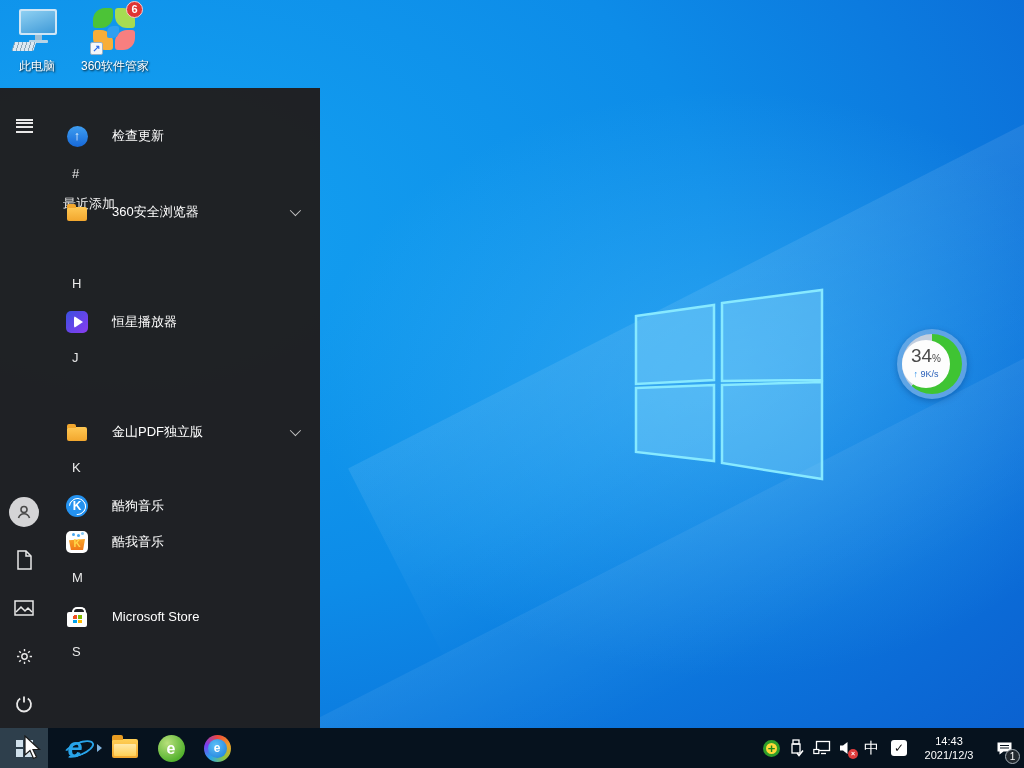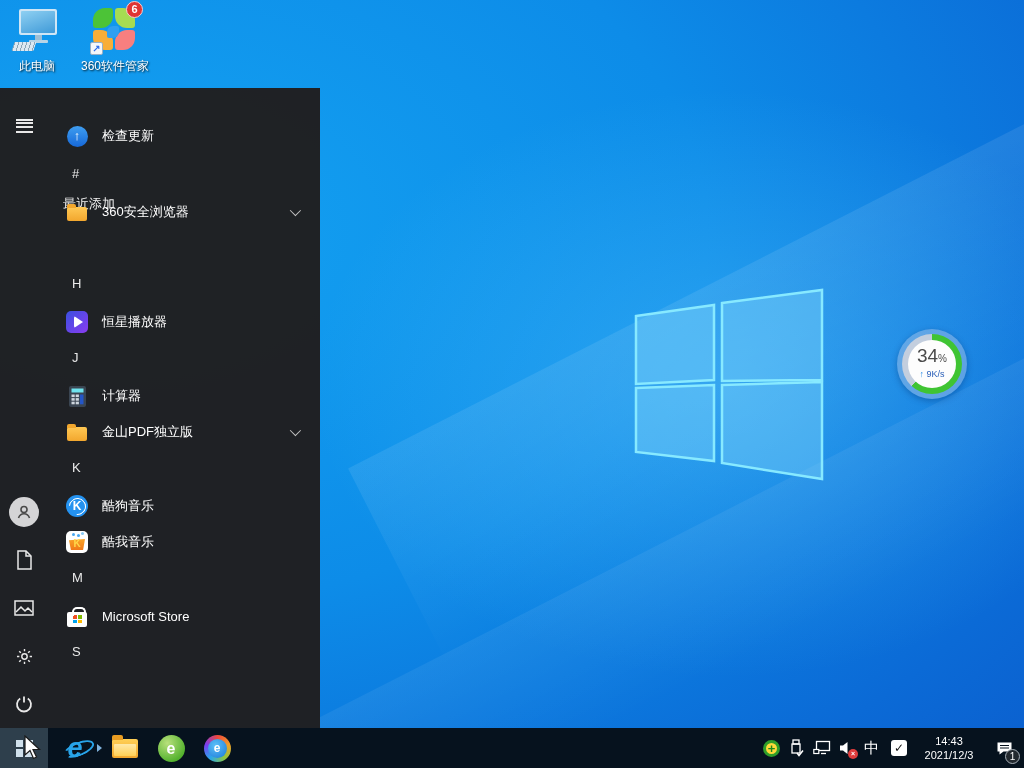--- a/index.html
+++ b/index.html
@@ -44,38 +44,38 @@
                color:#fff; font-size:11px; font-weight:bold; line-height:14px; text-align:center; }
   .shortcut-ovl { position:absolute; left:-1px; bottom:-1px; width:13px; height:13px; background:#f4f7fa; border:1px solid #9ab0c4; border-radius:2px;
                   color:#2a6ae8; font-size:10px; font-weight:bold; line-height:11px; text-align:center; }
 
   
   #net-widget { position:absolute; left:897px; top:329px; width:70px; height:70px; border-radius:50%;
     background:rgba(150,185,230,.55); display:flex; align-items:center; justify-content:center;
     box-shadow:0 2px 6px rgba(0,40,100,.35); }
   #net-ring { width:60px; height:60px; border-radius:50%;
     background:conic-gradient(#3fc433 0% 62%, #c3cede 62% 100%);
-    display:flex; align-items:center; justify-content:center; }
+    display:flex; align-items:center; }
   #net-inner { width:48px; height:48px; border-radius:50%; background:#fdfdfd; text-align:center; padding-top:7px; }
   #net-inner .pct { font-size:19px; color:#4a4a4a; line-height:18px; }
   #net-inner .pct .unit { font-size:10px; }
   #net-inner .spd { font-size:9px; color:#2a5fb8; margin-top:1px; }
   #net-inner .spd .arr { color:#2a8de8; font-weight:bold; }
 
   
   #start-menu { position:absolute; left:0; top:88px; width:320px; height:640px; background:rgba(31,32,34,.985); overflow:hidden; z-index:5; }
   #menu-rail { position:absolute; left:0; top:0; width:48px; height:100%; }
   .rail-btn { position:absolute; left:0; width:48px; height:48px; display:flex; align-items:center; justify-content:center; cursor:pointer; }
   .hamburger div { width:17px; height:2px; background:#e8e8e8; margin:2.5px 0; }
   .avatar-circle { width:30px; height:30px; border-radius:50%; background:#d4d4d6; display:flex; align-items:center; justify-content:center; }
 
   #menu-title { position:absolute; left:63px; top:107px; font-size:13px; color:#f2f2f2; }
   .sm-row { position:absolute; left:48px; width:272px; height:36px; display:flex; align-items:center; cursor:pointer; }
   .sm-row .ico-box { width:22px; height:22px; margin-left:18px; display:flex; align-items:center; justify-content:center; flex-shrink:0; }
-  .sm-row .lbl { margin-left:14px; font-size:13px; color:#fff; white-space:nowrap; }
+  .sm-row .lbl { margin-left:24px; font-size:13px; color:#fff; white-space:nowrap; }
   .sm-header { position:absolute; left:48px; width:272px; height:30px; display:flex; align-items:center; cursor:pointer; }
   .sm-header span { margin-left:24px; font-size:13px; color:#eaeaea; }
   .chev { position:absolute; right:22px; width:8px; height:8px; border-right:1.5px solid #c2c2c2; border-bottom:1.5px solid #c2c2c2; transform:rotate(45deg) translateY(-2px); }
 
   
   .ic-update { width:21px; height:21px; border-radius:50%; background:linear-gradient(#3f9ef0,#1668d8); color:#fff; font-size:13px; font-weight:bold; text-align:center; line-height:20px; }
   .ic-folder { position:relative; width:20px; height:14px; margin-top:4px; background:linear-gradient(#ffc854,#f2a72e); border-radius:2px; }
   .ic-folder::before { content:""; position:absolute; top:-3px; left:0; width:9px; height:4px; background:#f2a72e; border-radius:2px 2px 0 0; }
   .ic-player { width:22px; height:22px; border-radius:5px; background:linear-gradient(135deg,#3a50e0,#8a3cf0); display:flex; align-items:center; justify-content:center; }
   .ic-player .tri { width:0; height:0; border-left:9px solid #fff; border-top:6px solid transparent; border-bottom:6px solid transparent; margin-left:3px; border-radius:2px; }
@@ -249,38 +249,20 @@
             <span class="tri"></span>
           </span>
         </span>
       <span class="lbl">恒星播放器</span>
     </div>
 
     <div class="sm-header" style="top:254px">
         <span>J</span>
       </div>
 
-    <div class="sm-row" style="top:290px">
-      <span class="ico-box">
-        <svg width="17" height="21" viewBox="0 0 17 21">
-          <rect x="0" y="0" width="17" height="21" rx="2" fill="#3a4552"></rect>
-          <rect x="2.5" y="2.5" width="12" height="4" fill="#6fe3ee"></rect>
-          <g fill="#cdd5dd">
-            <rect x="2.5" y="8.5" width="3.2" height="2.6"></rect>
-              <rect x="6.7" y="8.5" width="3.2" height="2.6"></rect>
-            <rect x="2.5" y="12.1" width="3.2" height="2.6"></rect>
-              <rect x="6.7" y="12.1" width="3.2" height="2.6"></rect>
-            <rect x="2.5" y="15.7" width="3.2" height="2.6"></rect>
-              <rect x="6.7" y="15.7" width="3.2" height="2.6"></rect>
-          </g>
-          <rect x="10.9" y="8.5" width="3.6" height="9.8" fill="#2456c8"></rect>
-        </svg>
-      </span>
-      <span class="lbl">计算器</span>
-    </div>
 
     <div class="sm-row" style="top:326px">
       <span class="ico-box">
           <span class="ic-folder"></span>
         </span>
       <span class="lbl">金山PDF独立版</span>
       <span class="chev"></span>
     </div>
 
     <div class="sm-header" style="top:364px">

